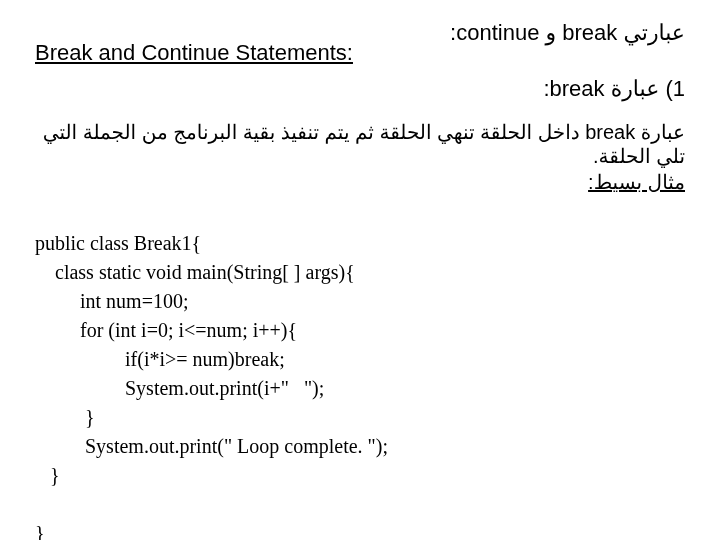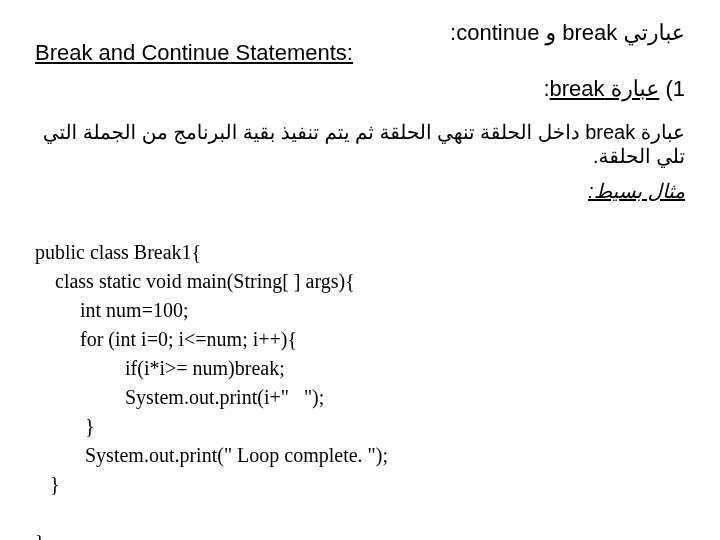--- a/index.html
+++ b/index.html
@@ -30,34 +30,33 @@
       text-align: right;
       font-weight: normal;
     }
     .sub-row {
       direction: rtl;
       text-align: right;
       font-size: 22px;
       margin-bottom: 18px;
       margin-top: 10px;
     }
-    .sub-row .label { text-decoration: underline; }
+    .sub-row .label { }
     .desc {
       direction: rtl;
       text-align: right;
       font-size: 20px;
-      margin-bottom: 11px;
+      margin-bottom: 2px;
     }
     .example-label {
       direction: rtl;
       text-align: right;
       font-size: 20px;
       text-decoration: underline;
       margin-bottom: 6px;
-      font-style: italic;
     }
     .code-block {
       font-family: "Times New Roman", serif;
       font-size: 20px;
       line-height: 1.45;
       white-space: pre;
       direction: ltr;
       text-align: left;
     }
   </style>

